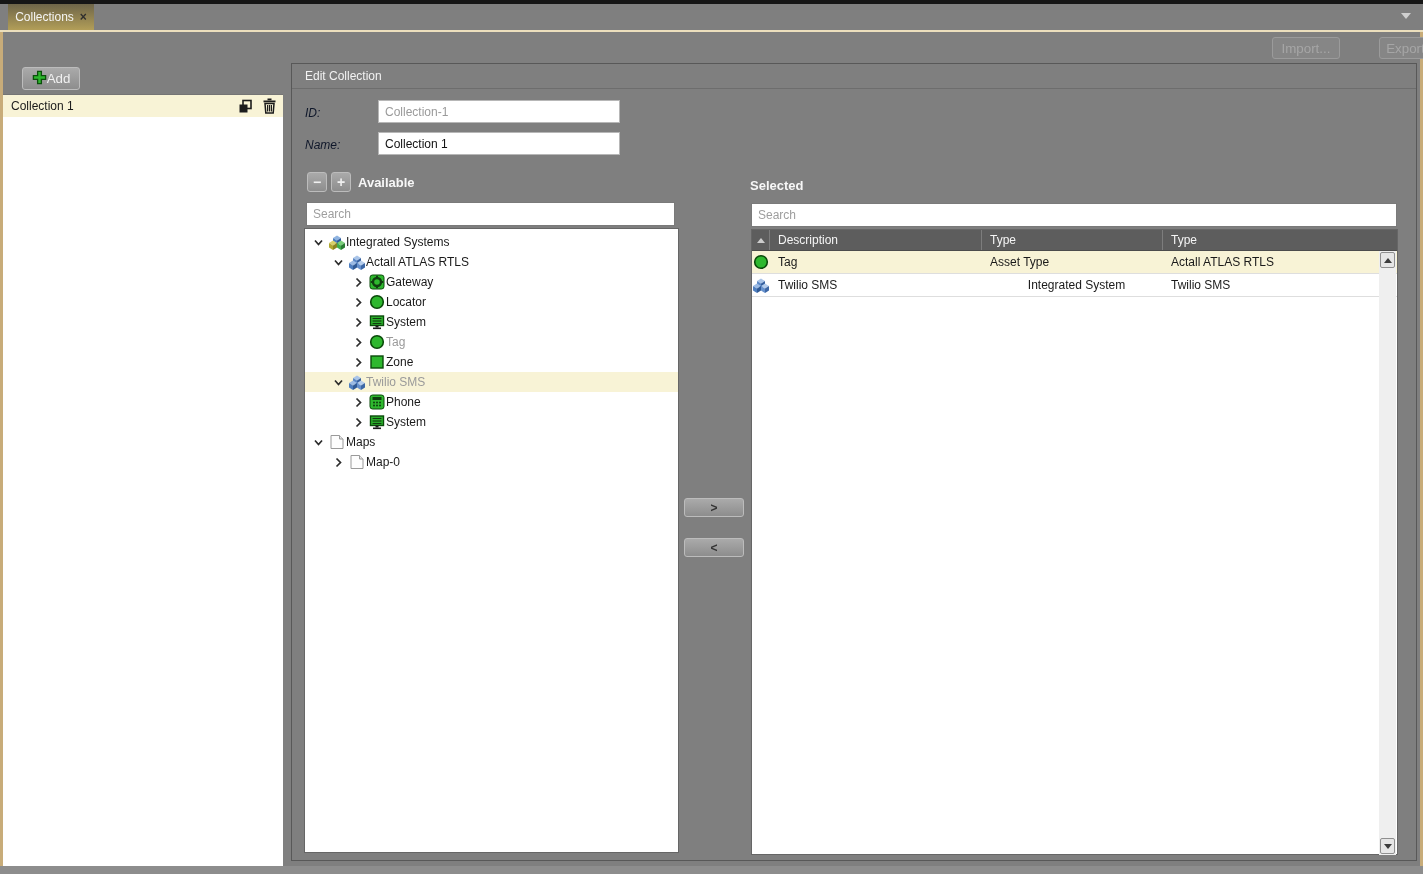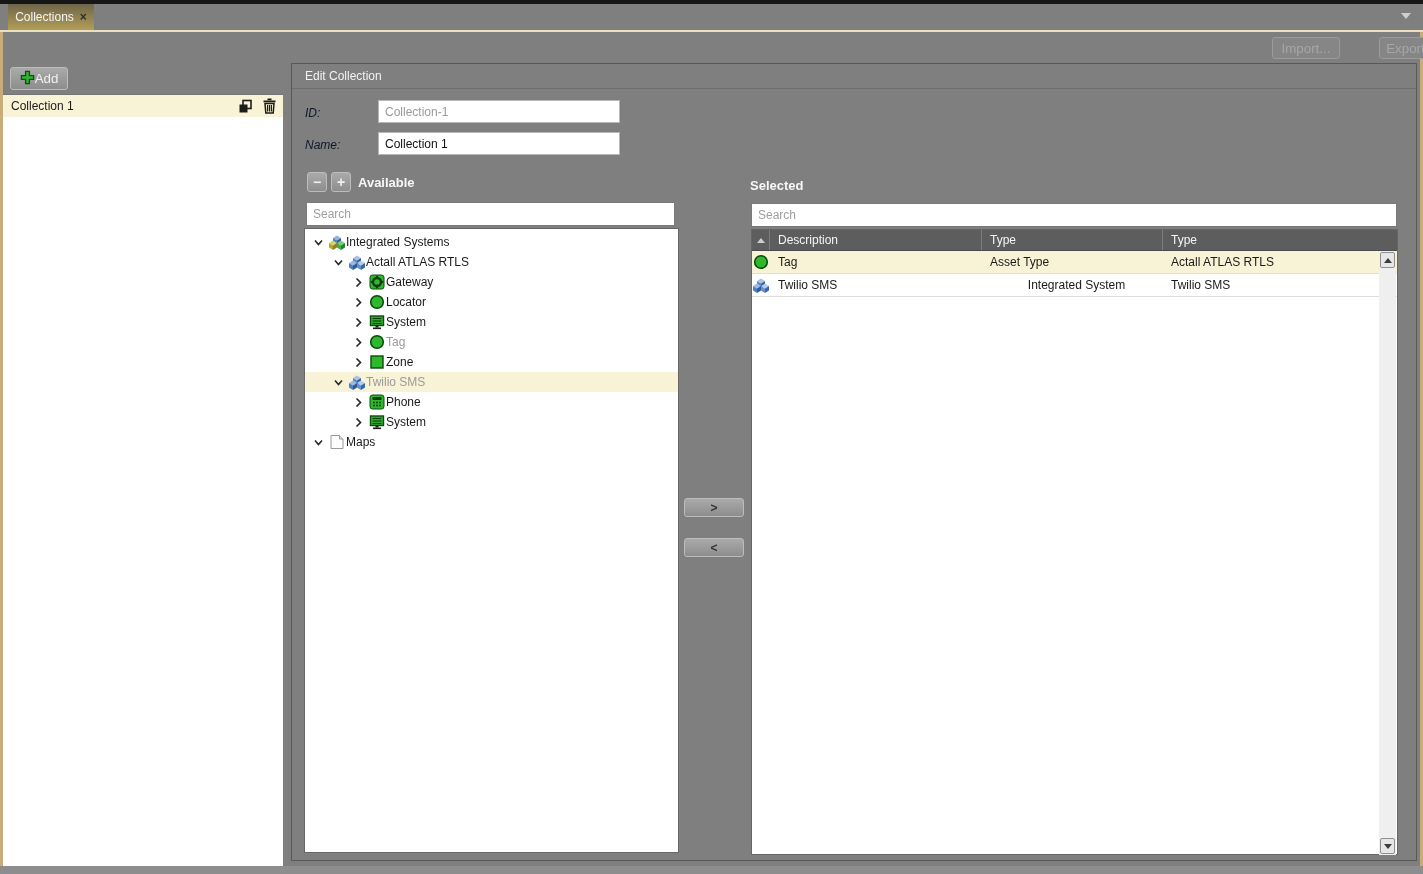--- a/index.html
+++ b/index.html
@@ -22,21 +22,21 @@
   #bottom-strip{left:0;top:866px;width:1423px;height:8px;background:#8d8d8d;}
 
   
   .btn3d{background:linear-gradient(#aaaaaa,#8d8d8d);border:1px solid #bcbcbc;
          border-radius:3px;color:#f0f0f0;display:flex;align-items:center;justify-content:center;
          box-sizing:border-box;cursor:default;}
   .btn-disabled{background:#868686;border:1px solid #9b9b9b;border-radius:3px;color:#a6a6a6;
          display:flex;align-items:center;justify-content:center;box-sizing:border-box;}
   #import-btn{left:1272px;top:37px;width:68px;height:22px;}
   #export-btn{left:1349px;top:37px;width:64px;height:22px;margin-left:30px;}
-  #add-btn{left:10px;top:67px;width:58px;height:23px;}
+  #add-btn{left:22px;top:67px;width:58px;height:23px;}
 
   
   #list-panel{left:3px;top:94px;width:280px;height:772px;background:#ffffff;
               border-top:1px solid #747474;box-sizing:border-box;}
   .list-row{position:relative;height:22px;background:#f8f3d6;display:flex;align-items:center;
             color:#1a1a1a;}
   .list-row .row-label{padding-left:8px;flex:1;}
   .list-row .row-icons{display:flex;gap:9px;padding-right:6px;align-items:center;}
 
   
@@ -321,20 +321,32 @@
         <span class="tree-chevron" style="left: 7px;">
           <svg width="13" height="13" viewBox="0 0 13 13">
             <polyline points="3,4.5 6.5,8.5 10,4.5" fill="none" stroke="#2b2b2b" stroke-width="1.7"></polyline>
           </svg>
         </span>
         <span class="tree-icon" style="left: 24px; top: 2px;"><svg width="16" height="16" viewBox="0 0 16 16">
             <polygon points="2,1.5 10.5,1.5 14,5 14,14.5 2,14.5" fill="#fdfdfd" stroke="#9a9a9a"></polygon>
             <polyline points="10.5,1.5 10.5,5 14,5" fill="#e6e6e6" stroke="#9a9a9a"></polyline>
           </svg></span>
         <span class="tree-label" style="left: 41px;">Maps</span>
+      </div>
+      <div class="tree-row">
+        <span class="tree-chevron" style="left: 27px;">
+          <svg width="13" height="13" viewBox="0 0 13 13">
+            <polyline points="4.5,2.5 8.5,6.5 4.5,10.5" fill="none" stroke="#2b2b2b" stroke-width="1.7"></polyline>
+          </svg>
+        </span>
+        <span class="tree-icon" style="left: 44px; top: 2px;"><svg width="16" height="16" viewBox="0 0 16 16">
+            <polygon points="2,1.5 10.5,1.5 14,5 14,14.5 2,14.5" fill="#fdfdfd" stroke="#9a9a9a"></polygon>
+            <polyline points="10.5,1.5 10.5,5 14,5" fill="#e6e6e6" stroke="#9a9a9a"></polyline>
+          </svg></span>
+        <span class="tree-label" style="left: 61px;">Map-0</span>
       </div>
     </div>
 
   <button class="abs btn3d" id="move-right-btn">&gt;</button>
   <button class="abs btn3d" id="move-left-btn">&lt;</button>
 
   <div class="abs" id="selected-title">Selected</div>
   <input class="search-input" id="sel-search" placeholder="Search" style="">
 
   <div class="abs" id="table">

